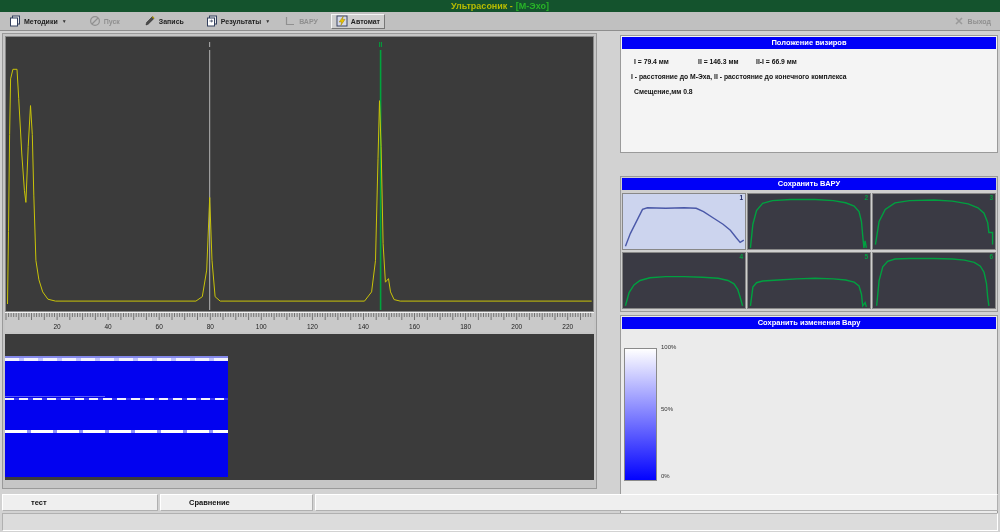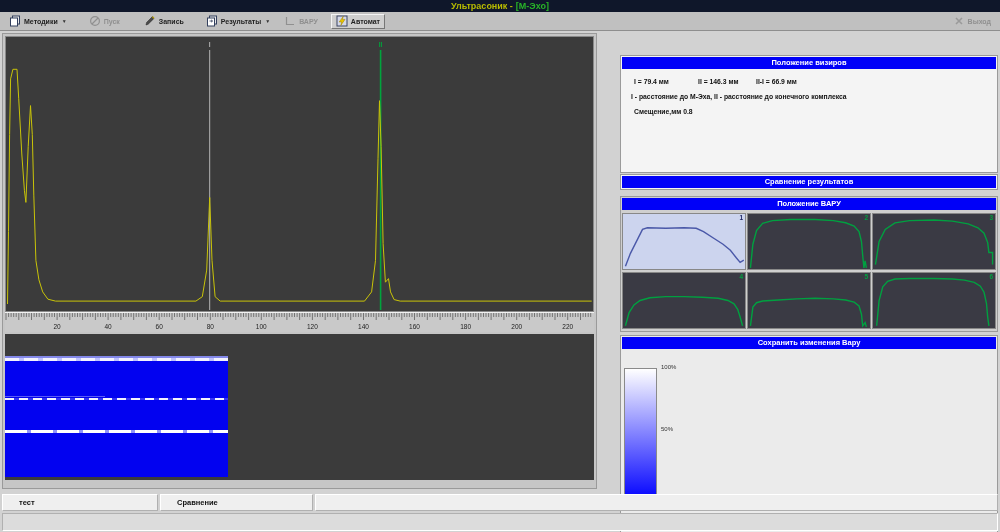--- a/index.html
+++ b/index.html
@@ -1,19 +1,19 @@
 <!DOCTYPE html>
 <html><head>
 <meta charset="utf-8">
 <style>
   html,body{margin:0;padding:0;}
   body{width:1000px;height:532px;position:relative;background:#d2d2d2;
        font-family:"Liberation Sans",sans-serif;overflow:hidden;}
   
-  .titlebar{position:absolute;left:0;top:0;width:1000px;height:12px;background:#0f172a;
+  .titlebar{position:absolute;left:0;top:0;width:1000px;height:12px;background:#14532d;
             text-align:center;font-size:9px;font-weight:bold;line-height:12px;}
   .titlebar .t1{color:#b8bc00;} .titlebar .t2{color:#28b428;margin-left:3px;}
   
   .toolbar{position:absolute;left:0;top:12px;width:1000px;height:19px;background:#c0c0c0;
            border-bottom:1px solid #8e8e8e;display:flex;align-items:center;padding-left:4px;box-sizing:border-box;}
   .tbtn{display:flex;align-items:center;gap:3px;font-size:7px;font-weight:bold;color:#222;
         background:transparent;border:1px solid transparent;padding:1px 4px;height:15px;box-sizing:border-box;}
   .tbtn.disabled{color:#8f8f8f;}
   .tbtn.pressed{background:#cfcfcf;border-color:#f4f4f4 #777 #777 #f4f4f4;}
   .dd{font-size:5px;color:#333;margin-left:1px;}
@@ -33,21 +33,21 @@
   .bs-edge{position:absolute;left:0;top:0;width:100%;height:2px;background:#9aa0e8;opacity:.85;}
   .bs1{position:absolute;left:0;top:2px;width:100%;height:3px;
        background:repeating-linear-gradient(90deg,#ffffff 0 14px,#c9ccff 14px 19px);opacity:.95;}
   .bs2a{position:absolute;left:0;top:40px;width:45%;height:1px;background:rgba(255,255,255,.35);}
   .bs2{position:absolute;left:0;top:42px;width:100%;height:2px;
        background:repeating-linear-gradient(90deg,rgba(255,255,255,.95) 0 9px,rgba(150,150,255,.35) 9px 14px);}
   .bs3{position:absolute;left:0;top:74px;width:100%;height:3px;
        background:repeating-linear-gradient(90deg,#ffffff 0 22px,rgba(190,195,255,.75) 22px 26px);}
   
   .rightpanel{position:absolute;left:620px;top:33px;width:378px;height:454px;}
-  .gbox{position:absolute;left:0;width:378px;border:1px solid #9a9a9a;box-sizing:border-box;margin-top:20px;}
+  .gbox{position:absolute;left:0;width:378px;border:1px solid #9a9a9a;box-sizing:border-box;}
   .bluehdr{margin:1px;height:12px;background:#0000f8;color:#fff;font-size:7.5px;font-weight:bold;
            text-align:center;line-height:12px;}
   .box1{top:2px;height:118px;background:#f4f4f4;}
   .box2{top:121px;height:16px;background:#f4f4f4;}
   .box3{top:143px;height:136px;background:#cfcfcf;}
   .box4{top:282px;height:209px;background:#ebebeb;}
   .mline{position:absolute;font-size:6.8px;font-weight:bold;color:#111;white-space:nowrap;}
   .m1{left:13px;top:22px;} .m2{left:77px;top:22px;} .m3{left:135px;top:22px;}
   .mdesc{left:10px;top:37px;} .moff{left:13px;top:52px;}
   .vgrid{position:absolute;left:1px;top:16px;display:grid;grid-template-columns:124px 124px 124px;
@@ -57,21 +57,21 @@
   .vpanel svg{position:absolute;left:0;top:0;width:100%;height:100%;}
   .vnum{position:absolute;top:0;right:2px;font-size:6.5px;font-weight:bold;color:#00a040;}
   .vpanel.sel .vnum{color:#222a66;}
   .gradbar{position:absolute;left:3px;top:32px;width:33px;height:133px;border:1px solid #8a8a8a;
            background:linear-gradient(#ffffff,#0202ff);box-sizing:border-box;}
   .glabel{position:absolute;left:40px;font-size:6px;color:#333;}
   .gl100{top:28px;} .gl50{top:90px;} .gl0{top:157px;}
   
   .scell{position:absolute;top:494px;height:17px;background:#efefef;border:1px solid;
          border-color:#fff #b0b0b0 #b0b0b0 #fff;box-sizing:border-box;font-size:7.5px;
-         font-weight:bold;color:#111;line-height:15px;padding-left:16px;}
+         font-weight:bold;color:#111;line-height:15px;padding-left:28px;}
   .sc1{left:2px;width:156px;} .sc2{left:160px;width:153px;} .sc3{left:315px;width:683px;}
   .bottombar{position:absolute;left:2px;top:513px;width:996px;height:18px;background:#dcdcdc;
              border:1px solid;border-color:#b0b0b0 #fff #fff #b0b0b0;box-sizing:border-box;}
 </style>
 </head>
 <body>
 
 <div class="titlebar">
   <span class="t1">Ультрасоник -</span><span class="t2">[М-Эхо]</span>
 </div>
@@ -399,26 +399,23 @@
 
   <div class="gbox box1">
     <div class="bluehdr">Положение визиров</div>
     <div class="mline m1">I = 79.4 мм</div>
     <div class="mline m2">II = 146.3 мм</div>
     <div class="mline m3">II-I = 66.9 мм</div>
     <div class="mline mdesc">I - расстояние до М-Эха, II - расстояние до конечного комплекса</div>
     <div class="mline moff">Смещение,мм 0.8</div>
   </div>
 
-  <div class="gbox box2">
-    <div class="bluehdr">Сравнение результатов</div>
-  </div>
 
   <div class="gbox box3">
-    <div class="bluehdr">Положение ВАРУ</div>
+    <div class="bluehdr">Сохранить ВАРУ</div>
     <div class="vgrid" id="vgrid">
         <div class="vpanel sel">
           <svg viewBox="0 0 100 100" preserveAspectRatio="none">
             <polyline points="2,95 6,72 16,28 20,25 35,26 50,25 60,26 66,32 75,45 82,55 88,66 93,80 96,88 99,84" fill="none" stroke="#4a58a8" stroke-width="1.4" vector-effect="non-scaling-stroke"></polyline>
           </svg>
           <span class="vnum">1</span>
         </div>
         <div class="vpanel">
           <svg viewBox="0 0 100 100" preserveAspectRatio="none">
             <polyline points="2,98 4,55 7,30 12,17 20,12 35,10 55,10 70,12 80,16 87,22 91,32 93,50 94,75 95,98 96,85 97,98" fill="none" stroke="#00a040" stroke-width="1.4" vector-effect="non-scaling-stroke"></polyline>

